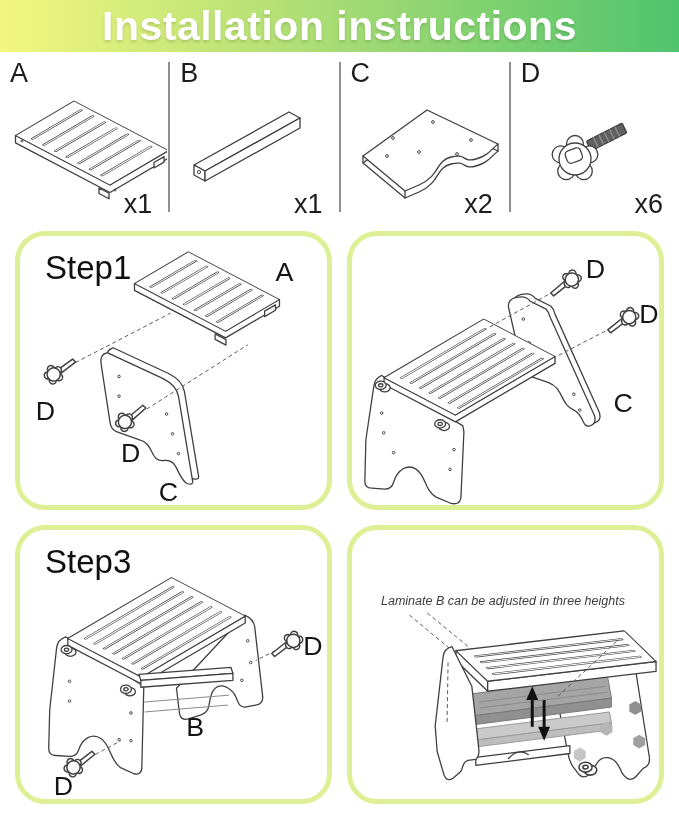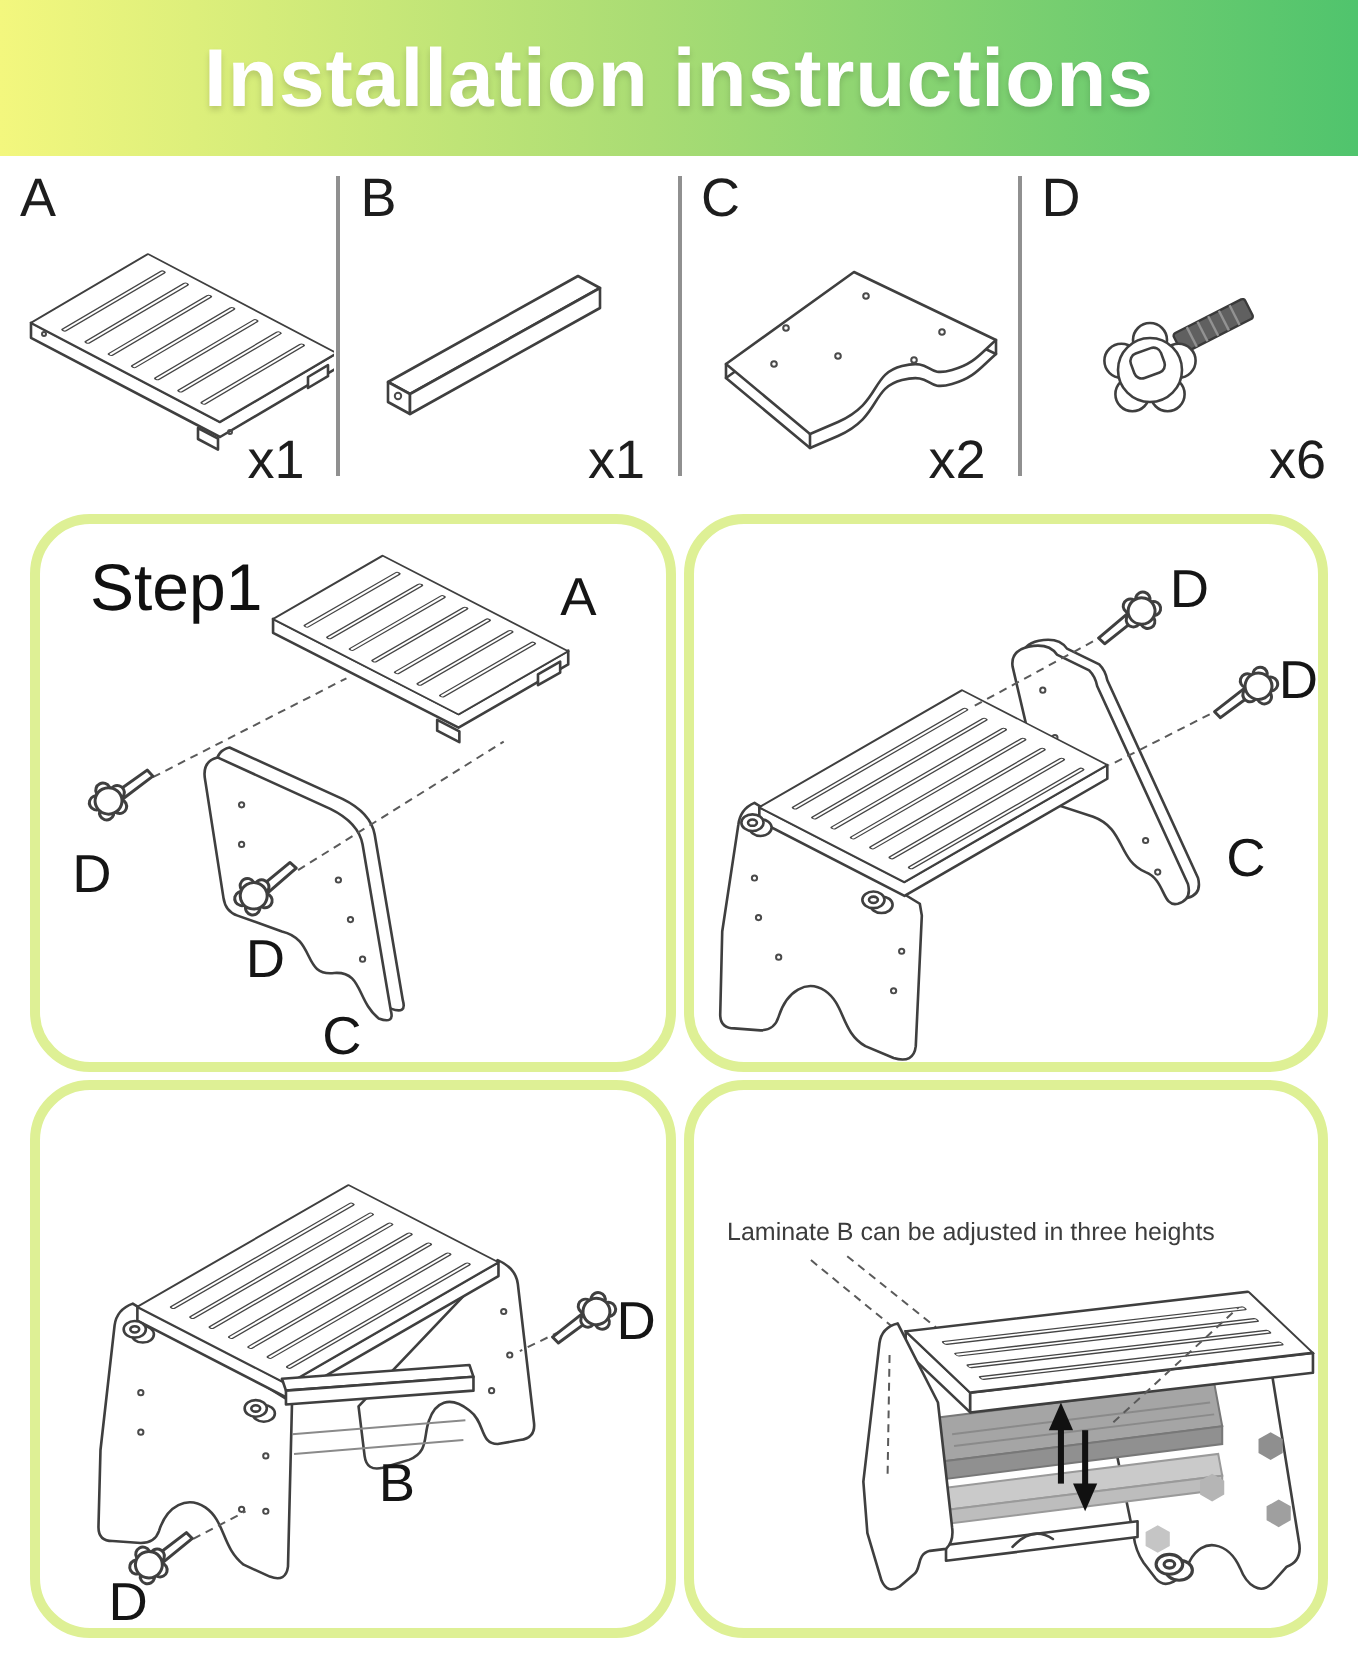--- a/index.html
+++ b/index.html
@@ -1,32 +1,32 @@
 <!DOCTYPE html>
 <html><head>
 <meta charset="utf-8">
 <style>
   html,body{margin:0;padding:0;}
   body{width:679px;height:828px;background:#fff;font-family:"Liberation Sans",sans-serif;overflow:hidden;position:relative;}
   
-  .hdr{height:78px;background:linear-gradient(90deg,#f3f77e 0%,#a9dc74 48%,#50c46d 100%);
+  .hdr{height:52px;background:linear-gradient(90deg,#f3f77e 0%,#a9dc74 48%,#50c46d 100%);
        display:flex;align-items:center;justify-content:center;}
   .hdr h1{margin:0;font-size:41px;font-weight:700;color:#fff;letter-spacing:.5px;
           text-shadow:0 2px 3px rgba(0,0,0,.15);}
   
   .parts{height:170px;display:flex;align-items:stretch;}
   .pcol{flex:1;position:relative;display:flex;align-items:center;justify-content:center;}
   .pdiv{width:2px;background:#909090;height:150px;margin-top:10px;}
   .plbl{position:absolute;left:10px;top:6px;font-size:27px;color:#1d1d1d;}
   .pqty{position:absolute;right:16px;bottom:2px;font-size:27px;color:#1d1d1d;margin-top:32px;}
   
-  .steps{display:grid;grid-template-columns:1fr 1fr;gap:4px;margin:9px 15px 0 15px;}
+  .steps{display:grid;grid-template-columns:1fr 1fr;gap:15px;margin:9px 15px 0 15px;}
   .sbox{position:relative;height:269px;background:#fff;border:5px solid #def095;border-radius:30px;}
   .stitle{position:absolute;left:25px;top:13px;font-size:33px;color:#101010;z-index:3;}
-  .snote{position:absolute;left:17px;top:64px;font-size:12.5px;color:#3c3c3c;z-index:3;}
+  .snote{position:absolute;left:29px;top:64px;font-size:12.5px;color:#3c3c3c;z-index:3;font-style:italic;}
   .step-art{position:absolute;inset:0;width:100%;height:100%;}
   
   .ln{fill:#fff;stroke:#3f3f3f;stroke-width:1.3;stroke-linejoin:round;stroke-linecap:round;}
   .lnf{fill:none;stroke:#3f3f3f;stroke-width:1.3;stroke-linejoin:round;stroke-linecap:round;}
   .slot{stroke:#454545;stroke-width:3;stroke-linecap:round;fill:none;}
   .slotw{stroke:#fff;stroke-width:1.3;stroke-linecap:round;fill:none;}
   .slot4{stroke:#454545;stroke-width:2.2;stroke-linecap:round;fill:none;}
   .slot4w{stroke:#fff;stroke-width:.9;stroke-linecap:round;fill:none;}
   .hole{fill:none;stroke:#4a4a4a;stroke-width:1;}
   .dsh{fill:none;stroke:#5a5a5a;stroke-width:1;stroke-dasharray:4 3;}
@@ -242,20 +242,21 @@
       <line class="dsh" x1="262" y1="93" x2="206" y2="122"></line>
       <use href="#knobm" transform="translate(222,44) rotate(150) scale(1.15)"></use>
       <use href="#knobm" transform="translate(280,82) rotate(152) scale(1.15)"></use>
       <text class="lbl" x="236" y="42">D</text>
       <text class="lbl" x="290" y="88">D</text>
       <text class="lbl" x="264" y="178">C</text>
     </svg>
   </div>
 
   <div class="sbox">
+    <div class="stitle">Step3</div>
     <svg class="step-art" viewBox="0 0 310 272" preserveAspectRatio="none">
       <g>
         <path class="ln" d="M227,86 Q236,90 237,98 L245,168 Q246,176 238,177 L227,179 C218,179 221,168 213,162 C203,154 196,158 193,167 C190,175 193,183 183,187 L170,191 Q162,193 161,185 L158,160 Z"></path>
         <circle class="hole" cx="230" cy="112" r="1.3"></circle>
           <circle class="hole" cx="233" cy="134" r="1.3"></circle>
           <circle class="hole" cx="224" cy="152" r="1.3"></circle>
       </g>
       <g>
         <path class="ln" d="M46,108 Q38,111 37,119 L30,182 L29,221 Q29,228 36,228 L50,229 Q57,229 59,223 C63,210 73,205 82,211 C92,218 90,231 101,240 L114,246 Q122,249 123,241 L125,158 Z"></path>
         <circle class="hole" cx="50" cy="153" r="1.3"></circle>

